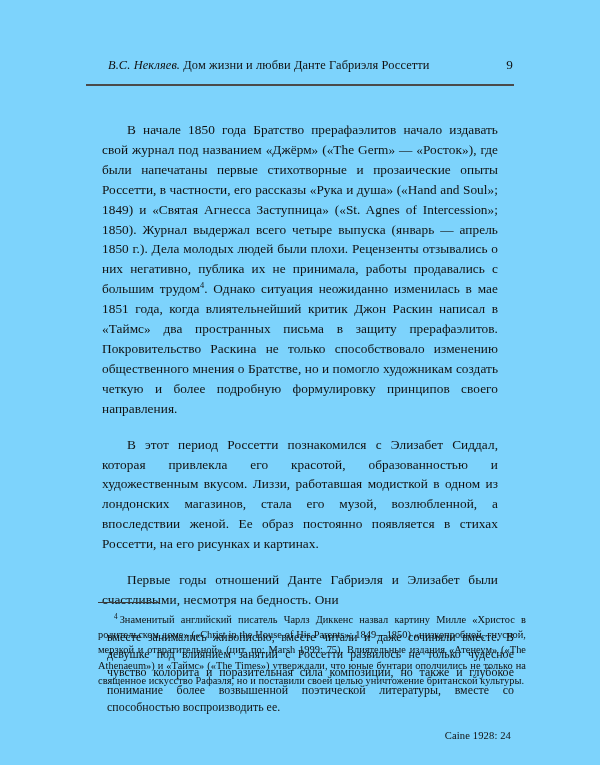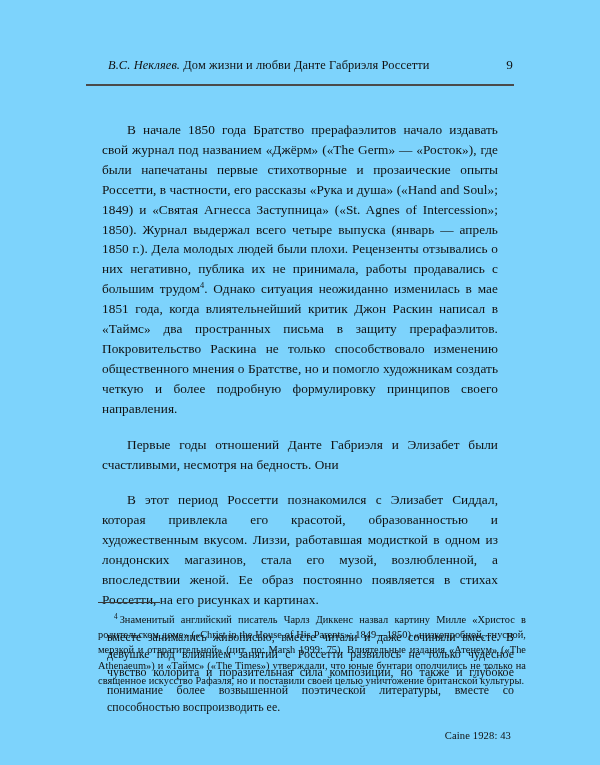--- a/index.html
+++ b/index.html
@@ -146,27 +146,27 @@
   <div class="running-head">
     <div class="running-head-title"><span class="running-head-author">В.С. Некляев.</span> <span>Дом жизни и любви Данте Габриэля Россетти</span></div>
     <div class="running-head-page">9</div>
   </div>
   <div class="head-rule"></div>
 
   <div class="body-block">
 
     <p class="para"><span>В начале 1850 года Братство прерафаэлитов начало издавать свой журнал под названием «Джёрм» («The Germ» — «Росток»), где были напечатаны первые стихотворные и прозаические опыты Россетти, в частности, его рассказы «Рука и душа» («Hand and Soul»; 1849) и «Святая Агнесса Заступница» («St. Agnes of Intercession»; 1850). Журнал выдержал всего четыре выпуска (январь — апрель 1850 г.). Дела молодых людей были плохи. Рецензенты отзывались о них негативно, публика их не принимала, работы продавались с большим трудом</span><sup class="fn-ref">4</sup><span>. Однако ситуация неожиданно изменилась в мае 1851 года, когда влиятельнейший критик Джон Раскин написал в «Таймс» два пространных письма в защиту прерафаэлитов. Покровительство Раскина не только способствовало изменению общественного мнения о Братстве, но и помогло художникам создать четкую и более подробную формулировку принципов своего направления.</span></p>
 
+    <p class="para">В этот период Россетти познакомился с Элизабет Сиддал, которая привлекла его красотой, образованностью и художественным вкусом. Лиззи, работавшая модисткой в одном из лондонских магазинов, стала его музой, возлюбленной, а впоследствии женой. Ее образ постоянно появляется в стихах Россетти, на его рисунках и картинах.</p>
+
     <p class="para">Первые годы отношений Данте Габриэля и Элизабет были счастливыми, несмотря на бедность. Они</p>
-
-    <p class="para">В этот период Россетти познакомился с Элизабет Сиддал, которая привлекла его красотой, образованностью и художественным вкусом. Лиззи, работавшая модисткой в одном из лондонских магазинов, стала его музой, возлюбленной, а впоследствии женой. Ее образ постоянно появляется в стихах Россетти, на его рисунках и картинах.</p>
 
     <div class="quote-block">
       <p class="quote">вместе занимались живописью, вместе читали и даже сочиняли вместе. В девушке под влиянием занятий с Россетти развилось не только чудесное чувство колорита и поразительная сила композиции, но также и глубокое понимание более возвышенной поэтической литературы, вместе со способностью воспроизводить ее.</p>
-      <div class="quote-source">Caine 1928: 43</div>
+      <div class="quote-source">Caine 1928: 24</div>
     </div>
 
 
   </div>
 
   <div class="footnote-area">
     <div class="footnote-rule"></div>
     <p class="footnote"><sup class="fn-num">4</sup><span>Знаменитый английский писатель Чарлз Диккенс назвал картину Милле «Христос в родительском доме» («Christ in the House of His Parents»; 1849—1850) «низкопробной, гнусной, мерзкой и отвратительной» (цит. по: Marsh 1999: 75). Влиятельные издания «Атенеум» («The Athenaeum») и «Таймс» («The Times») утверждали, что юные бунтари ополчились не только на священное искусство Рафаэля, но и поставили своей целью уничтожение британской культуры.</span></p>
   </div>
 

